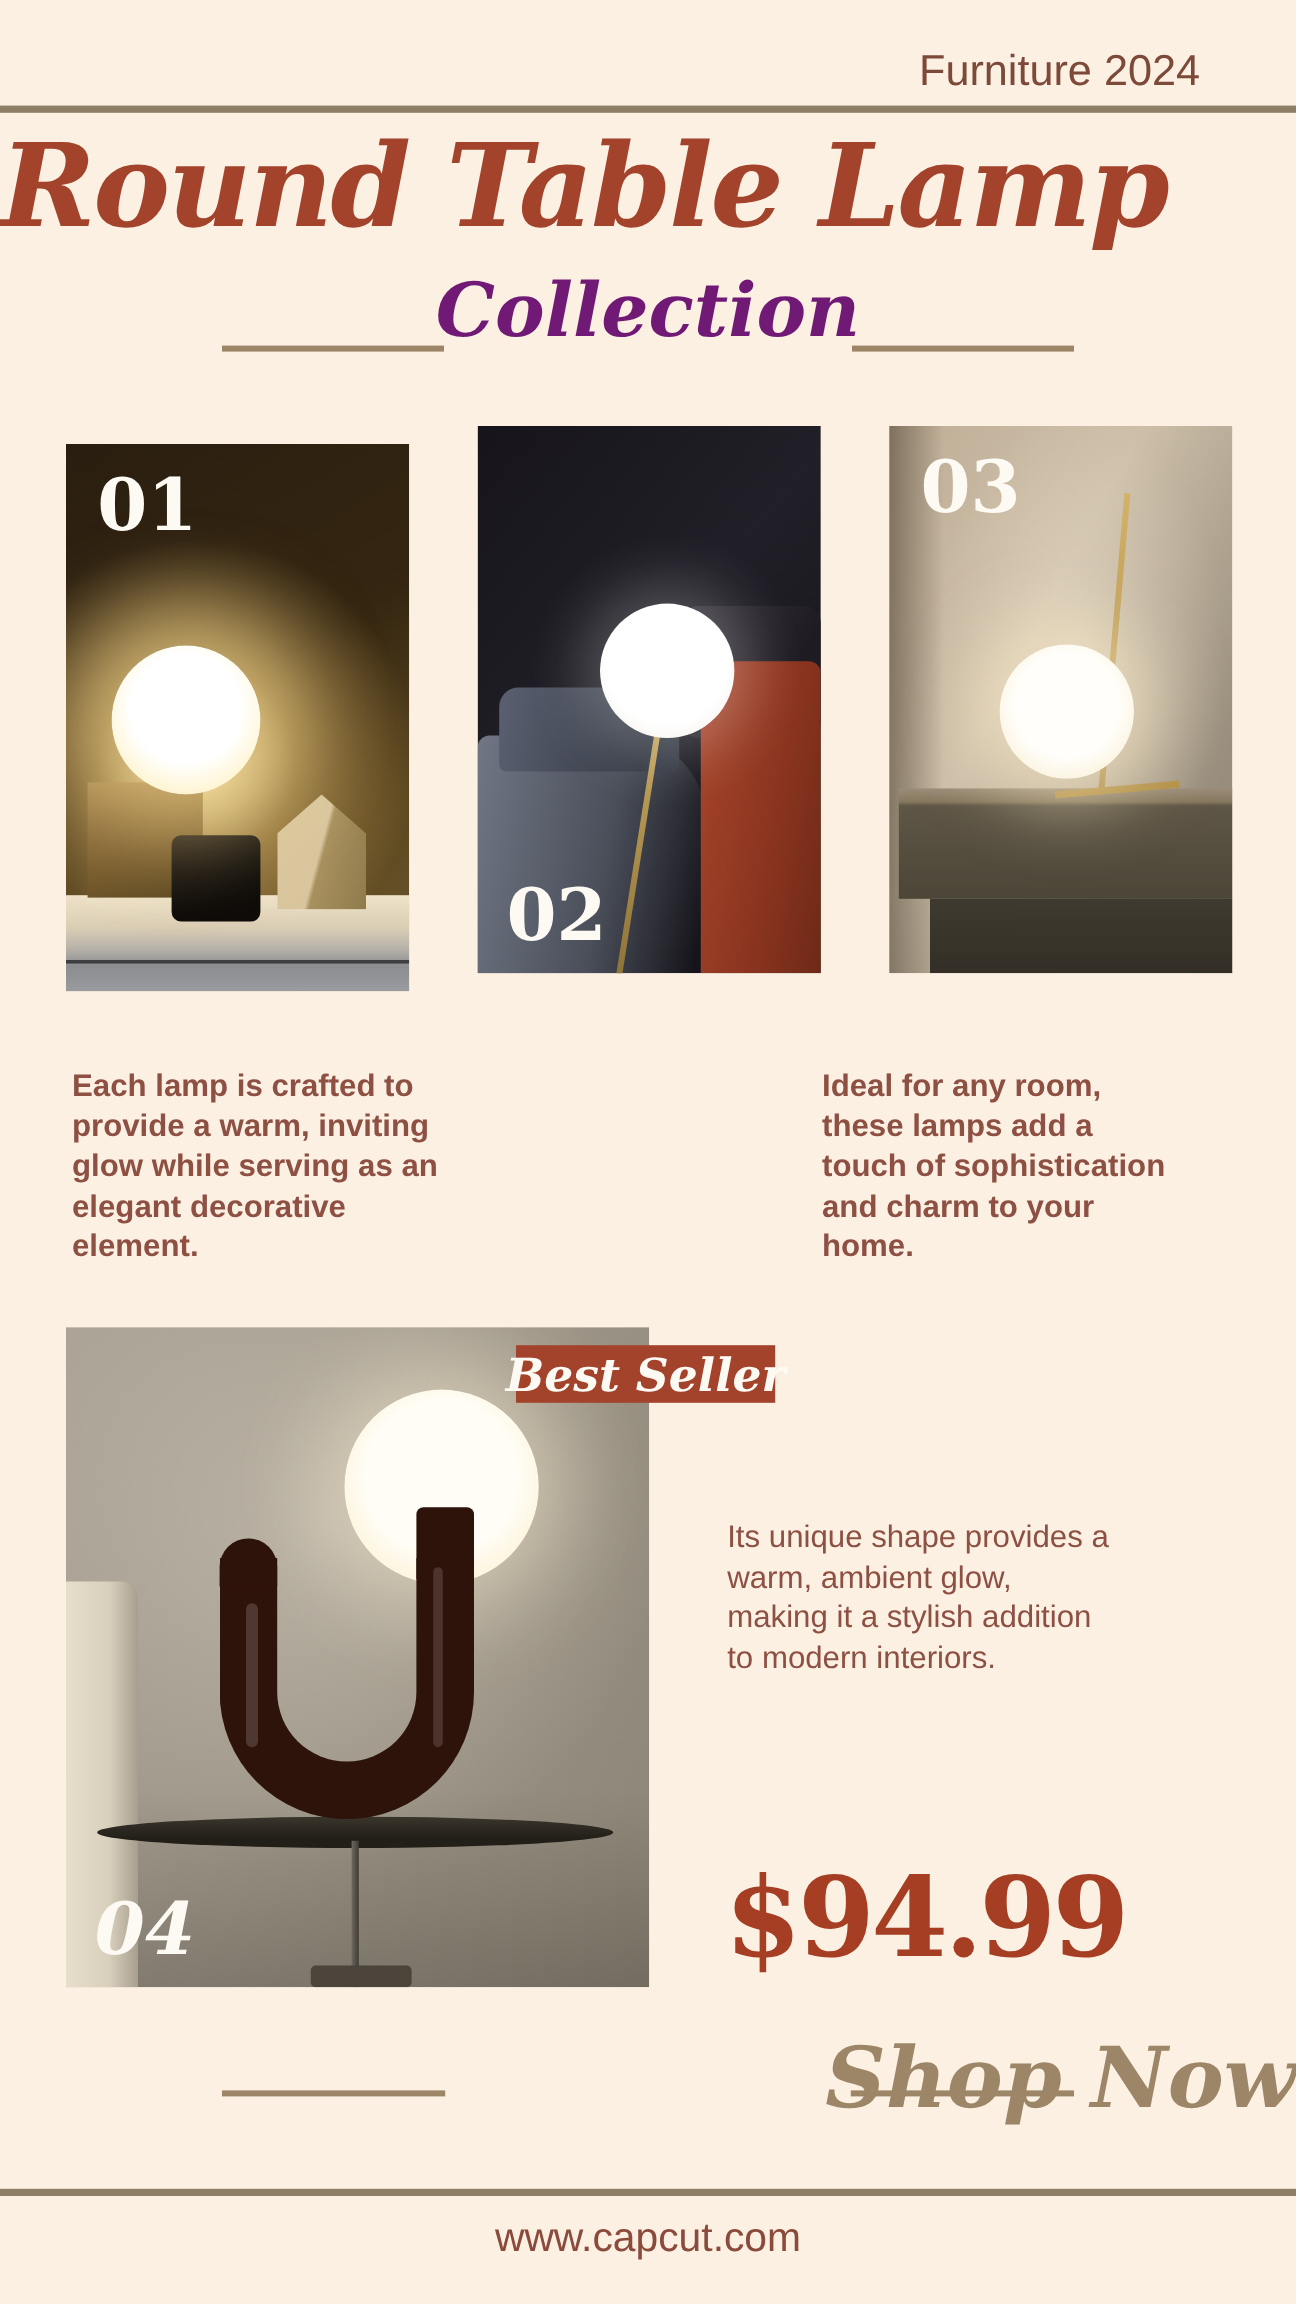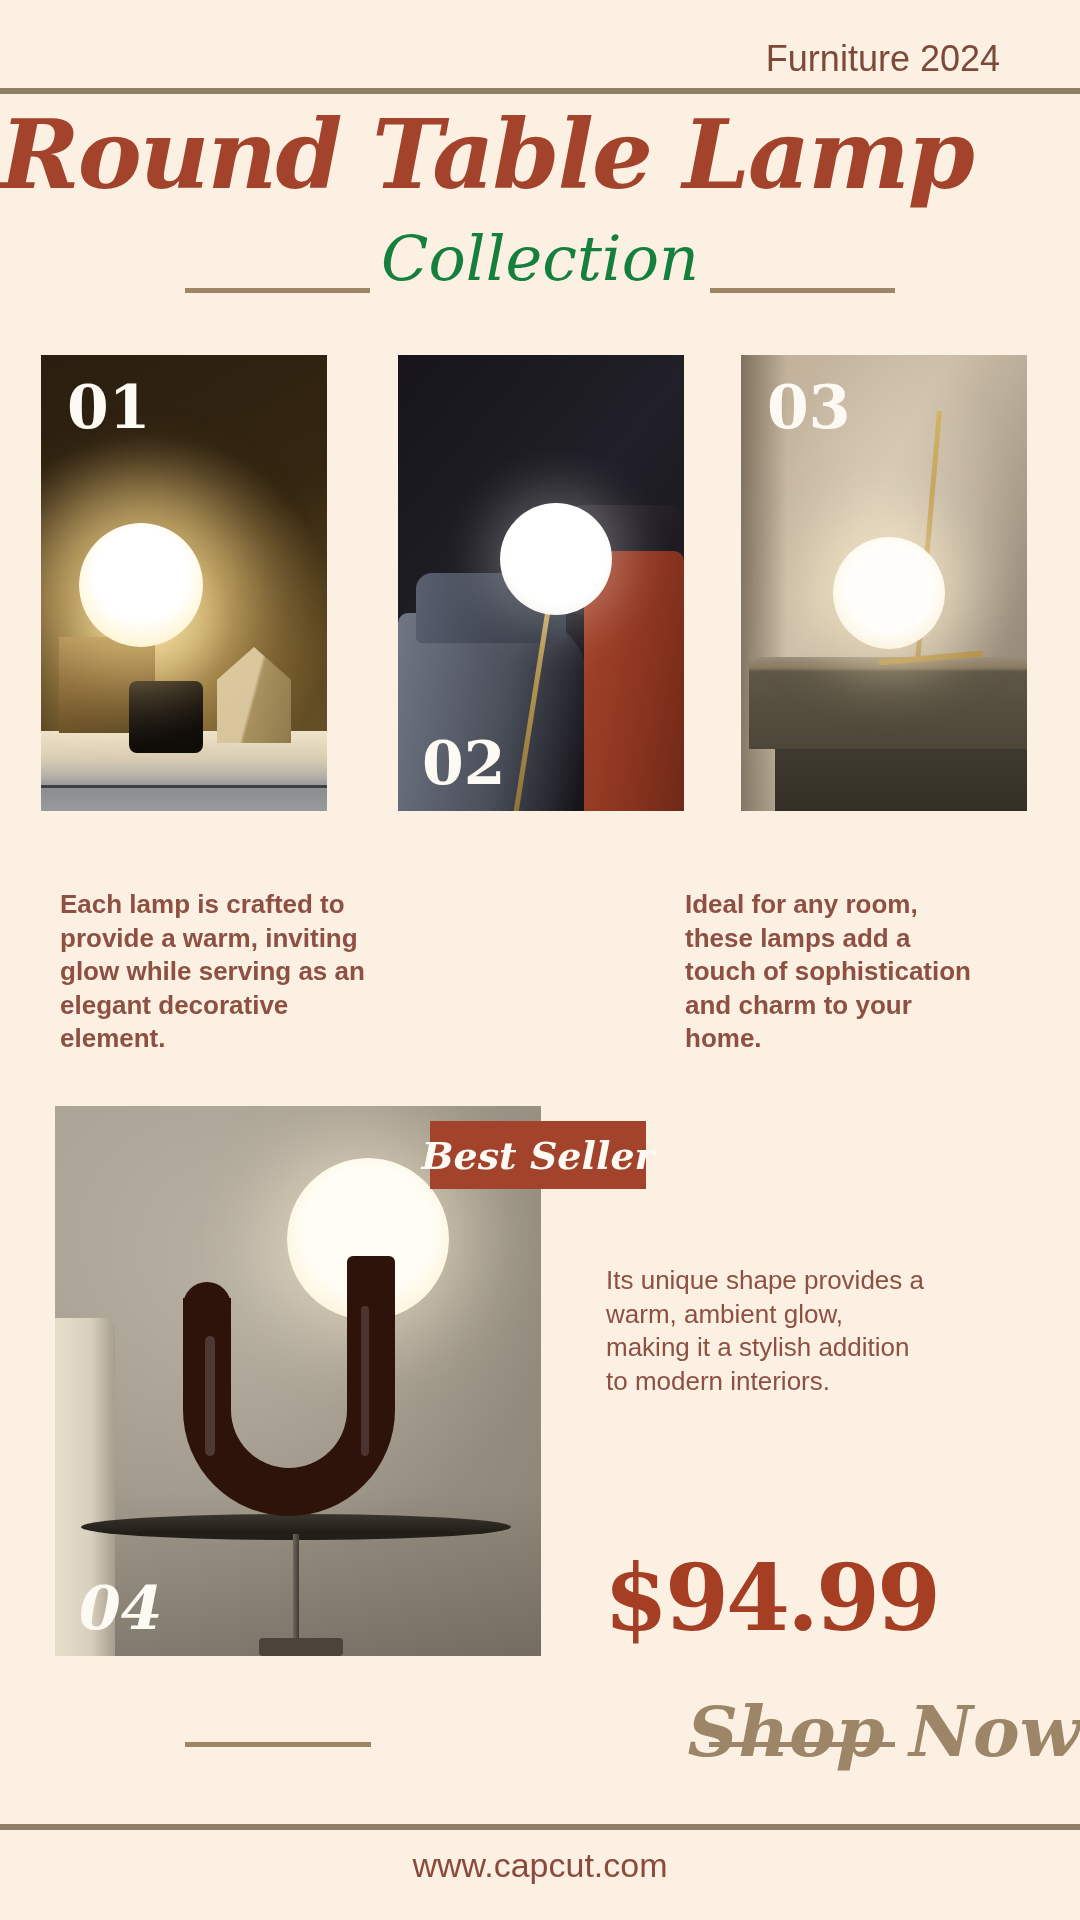--- a/index.html
+++ b/index.html
@@ -16,31 +16,31 @@
   .season{position:absolute;right:80px;top:38px;font-size:36px;color:#7D4939;}
   .rule{position:absolute;left:0;width:1080px;height:6px;background:#8E7E67;}
   .rule.top{top:88px;}
   .rule.bottom{top:1824px;}
 
   
   .title{position:absolute;left:0;right:0;top:98px;white-space:nowrap;
     font-family:"DejaVu Serif", serif;font-style:italic;font-weight:bold;
     font-size:96px;letter-spacing:-2px;color:#A3432C;}
   .subtitle{position:absolute;left:0;right:0;top:222px;text-align:center;
-    font-family:"DejaVu Serif", serif;font-style:italic;font-weight:normal;
-    font-size:62px;color:#15803d;}
+    font-family:"DejaVu Serif", serif;font-style:italic;font-weight:bold;
+    font-size:62px;color:#701a75;}
   .flank{position:absolute;height:5px;background:#9C8667;}
   .flank.c-left{left:185px;top:288px;width:185px;}
   .flank.c-right{right:185px;top:288px;width:185px;}
   .flank.s-left{left:185px;top:1742px;width:186px;}
   .flank.s-right{right:185px;top:1742px;width:186px;}
 
   
   .fig{position:absolute;top:355px;width:286px;height:456px;overflow:hidden;}
-  .fig.n1{left:41px;}  .fig.n2{left:398px;}  .fig.n3{left:741px;}
+  .fig.n1{left:55px;margin-top:15px;}  .fig.n2{left:398px;}  .fig.n3{left:741px;}
   .num{position:absolute;z-index:9;color:#FDFAF4;font-family:"DejaVu Serif", serif;
     font-weight:bold;font-size:60px;line-height:1;}
   .num.tl{left:26px;top:22px;}
   .num.bl{left:24px;bottom:18px;}
 
   
   .f1-base{inset:0;background:
     radial-gradient(circle at 38% 58%, rgba(255,236,178,.95) 0%, rgba(226,185,105,.5) 26%, rgba(90,70,30,0) 58%),
     linear-gradient(150deg,#2A1E10 0%,#342611 45%,#5C4720 75%,#6E5A2E 100%);}
   .f1-table{left:0;top:376px;width:286px;height:80px;background:
@@ -107,21 +107,21 @@
   .f4-sphere{left:232px;top:52px;width:162px;height:162px;border-radius:50%;
     background:radial-gradient(circle at 50% 45%,#FFFDF6 52%,#FDF3D9 78%,#EFDFB4 100%);
     box-shadow:0 0 70px 26px rgba(250,240,210,.45);}
   .f4-u{left:128px;top:192px;width:212px;height:218px;box-sizing:border-box;
     border:48px solid #2E130B;border-top:none;border-radius:0 0 120px 120px;}
   .f4-cap{left:128px;top:176px;width:48px;height:40px;border-radius:24px 24px 0 0;background:#2E130B;}
   .f4-armext{left:292px;top:150px;width:48px;height:60px;border-radius:6px 6px 0 0;background:#2E130B;}
   .f4-gloss1{left:150px;top:230px;width:10px;height:120px;border-radius:5px;background:rgba(255,255,255,.16);}
   .f4-gloss2{left:306px;top:200px;width:8px;height:150px;border-radius:4px;background:rgba(255,255,255,.14);}
 
-  .badge{position:absolute;left:430px;top:1121px;width:216px;height:68px;z-index:12;
+  .badge{position:absolute;left:430px;top:1121px;width:216px;height:48px;z-index:12;
     background:#A3432C;display:flex;align-items:center;justify-content:center;}
   .badge-text{font-family:"DejaVu Serif", serif;font-style:italic;font-weight:bold;
     font-size:38px;color:#FDFAF4;white-space:nowrap;}
 
   .feature-desc{position:absolute;left:606px;top:1238px;width:440px;
     font-size:26px;line-height:33.5px;color:#8D5043;white-space:pre-line;}
   .promo{position:absolute;left:608px;top:1498px;font-size:40px;color:#91503B;}
   .price{position:absolute;left:604px;top:1552px;font-family:"DejaVu Serif", serif;font-weight:bold;
     font-size:92px;line-height:1;letter-spacing:-3px;color:#A63E24;}
 

